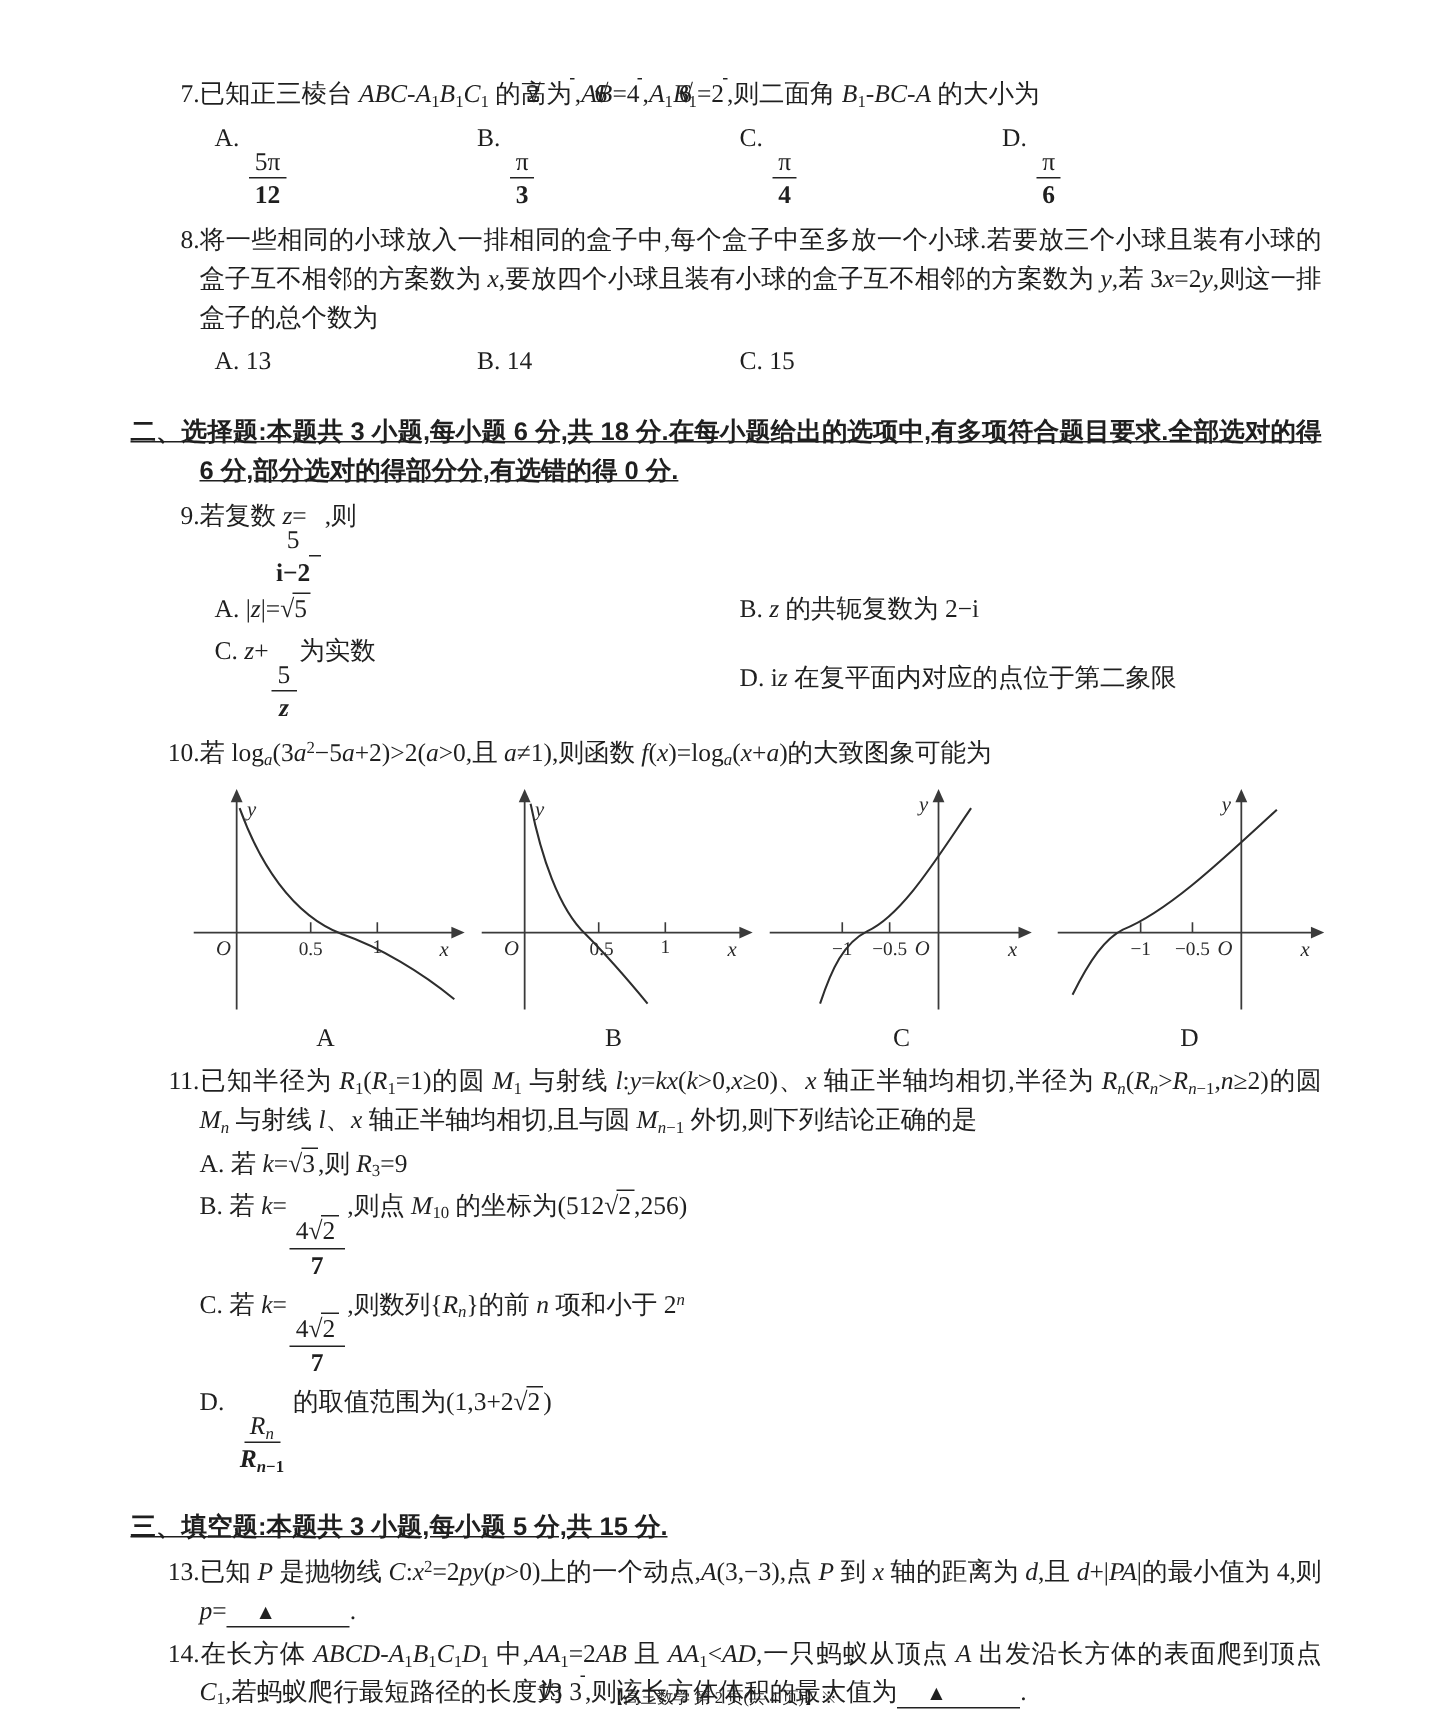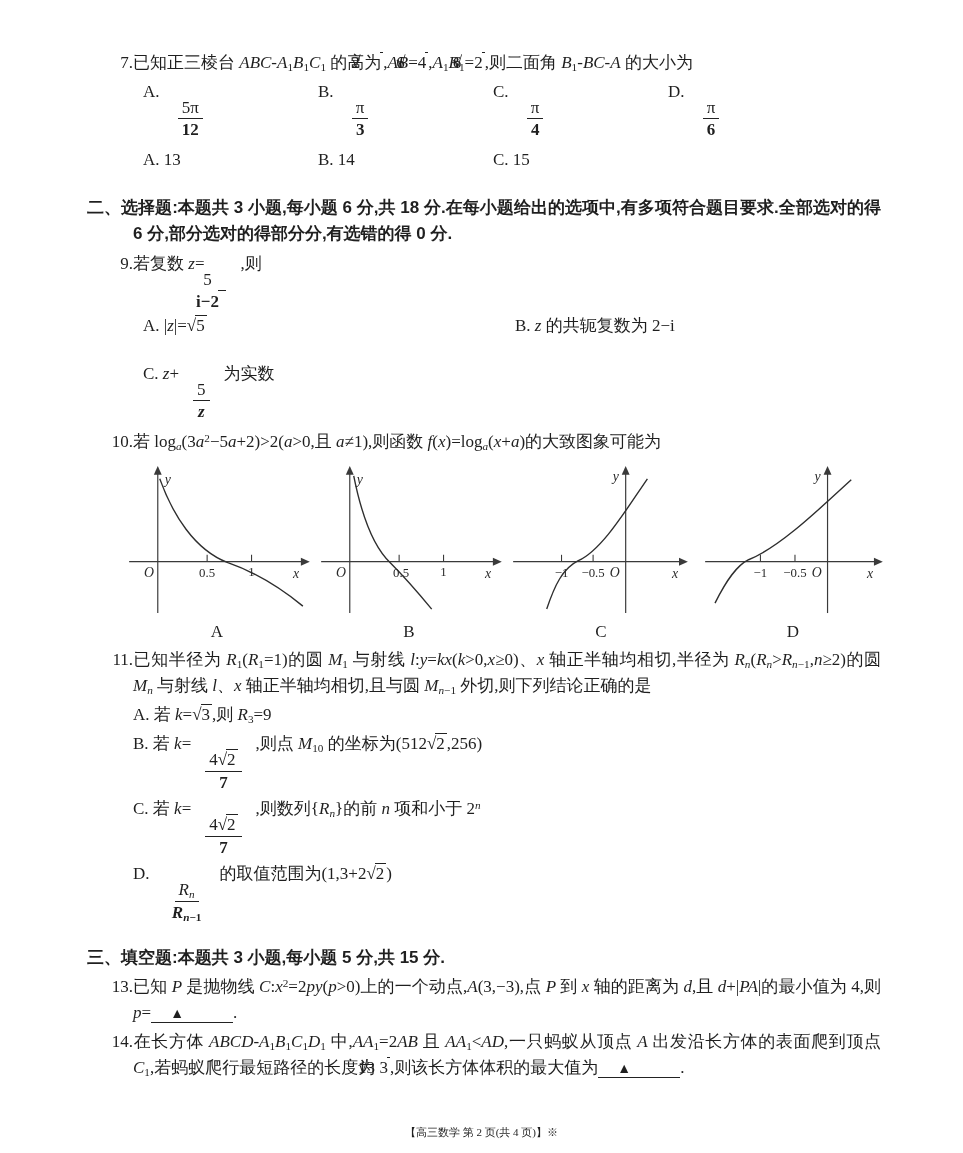--- a/index.html
+++ b/index.html
@@ -11,33 +11,33 @@
   }
   .page{position:relative;width:963px;height:1153px;box-sizing:border-box;
         padding:50px 82px 0 103px;background:#fff;}
   
   .qbody{margin:0;padding-left:30px;text-indent:-30px;text-align:justify;}
   .qnum{display:inline-block;width:30px;text-align:right;text-indent:0;}
   .q{margin:0 0 3px 0;}
   
   .sec{margin:22px 0 4px -16px;padding-left:46px;text-indent:-46px;
        font-family:"Liberation Sans","DejaVu Sans",sans-serif;
-       font-weight:700;text-align:justify;}
+       font-weight:700;text-align:justify;text-decoration:underline;}
   
   .opts4{display:grid;grid-template-columns:175px 175px 175px 1fr;
          margin:3px 0 7px 40px;align-items:center;}
   .opts2{display:grid;grid-template-columns:350px 1fr;
-         margin:1px 0 7px 40px;align-items:center;row-gap:2px;gap:22px;}
+         margin:1px 0 7px 40px;align-items:center;row-gap:2px;}
   .optline{margin:3px 0 3px 30px;}
   
   .it{font-style:italic;}
   sub{font-size:66%;vertical-align:-0.28em;line-height:0;}
   sup{font-size:66%;vertical-align:0.45em;line-height:0;}
   .frac{display:inline-flex;flex-direction:column;align-items:center;
-        vertical-align:-0.95em;line-height:1.12;margin:1px 14px;text-align:center;}
+        vertical-align:-0.95em;line-height:1.12;margin:1px 2px;text-align:center;}
   .frac .num{display:block;padding:0 4px 1px;border-bottom:1.3px solid #222;}
   .frac .den{display:block;padding:1px 4px 0;font-weight:bold;}
   .sqrt{white-space:nowrap;}
   .sqrt .rsign{display:inline-block;}
   .sqrt .rad{display:inline-block;border-top:1.2px solid #222;padding:0 2px 0 1px;
              margin-left:-1px;line-height:1.18;}
   .blank{display:inline-block;min-width:82px;border-bottom:1.3px solid #222;
          text-align:center;font-size:14px;line-height:1;padding-bottom:1px;
          vertical-align:baseline;}
   
@@ -76,20 +76,21 @@
             <span class="den">4</span>
           </span></span>
       <span class="opt">D. <span class="frac">
             <span class="num">π</span>
             <span class="den">6</span>
           </span></span>
     </div>
   </section>
 
   <section class="q">
+    <p class="qbody"><span class="qnum">8.</span><span class="qtext">将一些相同的小球放入一排相同的盒子中,每个盒子中至多放一个小球.若要放三个小球且装有小球的盒子互不相邻的方案数为 <span class="it">x</span>,要放四个小球且装有小球的盒子互不相邻的方案数为 <span class="it">y</span>,若 3<span class="it">x</span>=2<span class="it">y</span>,则这一排盒子的总个数为</span></p>
     <div class="opts4">
       <span class="opt">A. 13</span>
       <span class="opt">B. 14</span>
       <span class="opt">C. 15</span>
     </div>
   </section>
 
   <p class="sec">二、选择题:本题共 3 小题,每小题 6 分,共 18 分.在每小题给出的选项中,有多项符合题目要求.全部选对的得 6 分,部分选对的得部分分,有选错的得 0 分.</p>
 
   <section class="q">
@@ -97,20 +98,21 @@
             <span class="num">5</span>
             <span class="den">i−2</span>
           </span>,则</span></p>
     <div class="opts2">
       <span class="opt">A. |<span class="it">z</span>|=<span class="sqrt"><span class="rsign">√</span><span class="rad">5</span></span></span>
       <span class="opt">B. <span class="it">z</span> 的共轭复数为 2−i</span>
       <span class="opt">C. <span class="it">z</span>+<span class="frac">
             <span class="num">5</span>
             <span class="den"><span class="it">z</span></span>
           </span>为实数</span>
+      <span class="opt">D. i<span class="it">z</span> 在复平面内对应的点位于第二象限</span>
     </div>
   </section>
 
   <section class="q">
     <p class="qbody"><span class="qnum">10.</span><span class="qtext">若 log<sub><span class="it">a</span></sub>(3<span class="it">a</span><sup>2</sup>−5<span class="it">a</span>+2)&gt;2(<span class="it">a</span>&gt;0,且 <span class="it">a</span>≠1),则函数 <span class="it">f</span>(<span class="it">x</span>)=log<sub><span class="it">a</span></sub>(<span class="it">x</span>+<span class="it">a</span>)的大致图象可能为</span></p>
 
     <div class="graphs">
 
       <figure class="graph">
         <svg viewBox="0 0 190 155">

